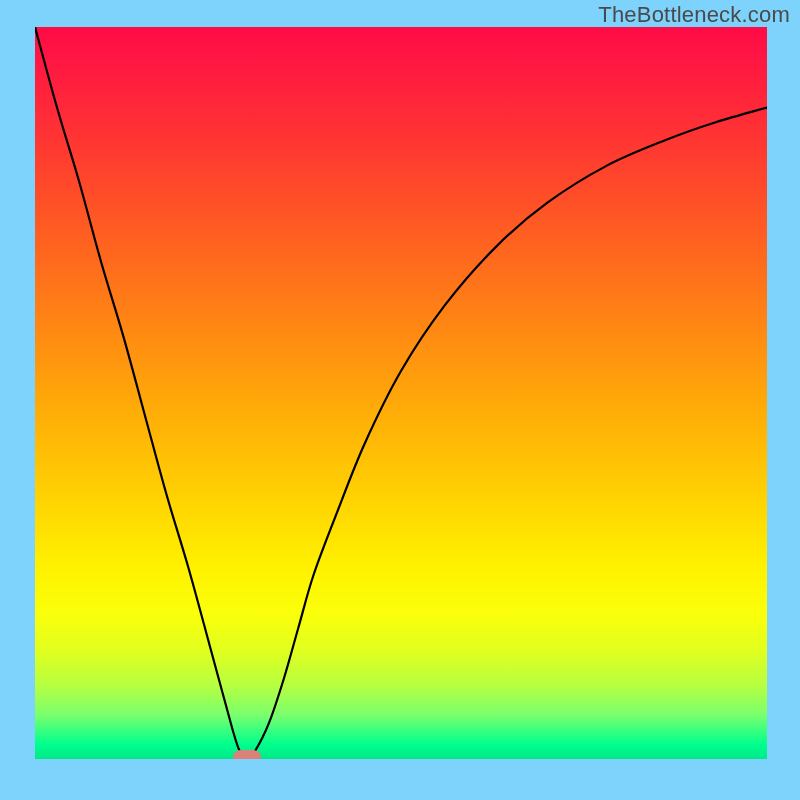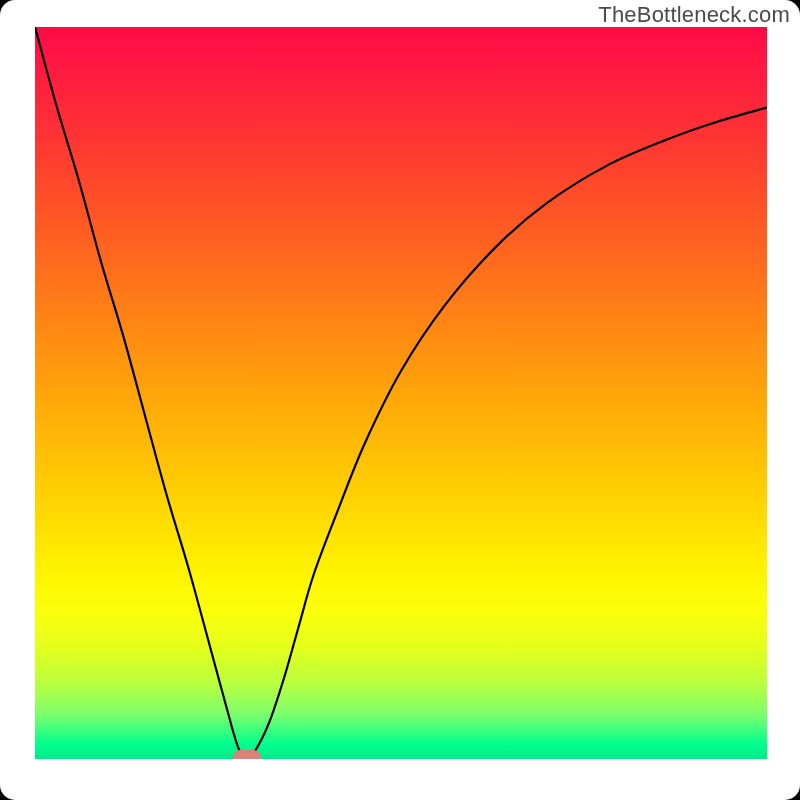--- a/index.html
+++ b/index.html
@@ -8,22 +8,21 @@
     width: 800px;
     height: 800px;
     background: #000;
     overflow: hidden;
     font-family: Arial, Helvetica, sans-serif;
   }
   .frame {
     position: relative;
     width: 800px;
     height: 800px;
-    background: #ffffff;
-    border-radius: 15px;
+    background: #7dd3fc;
   }
   .watermark {
     position: absolute;
     top: 2px;
     right: 10px;
     color: #4a4a4a;
     font-size: 22px;
     font-weight: 500;
     letter-spacing: 0.2px;
     z-index: 5;

